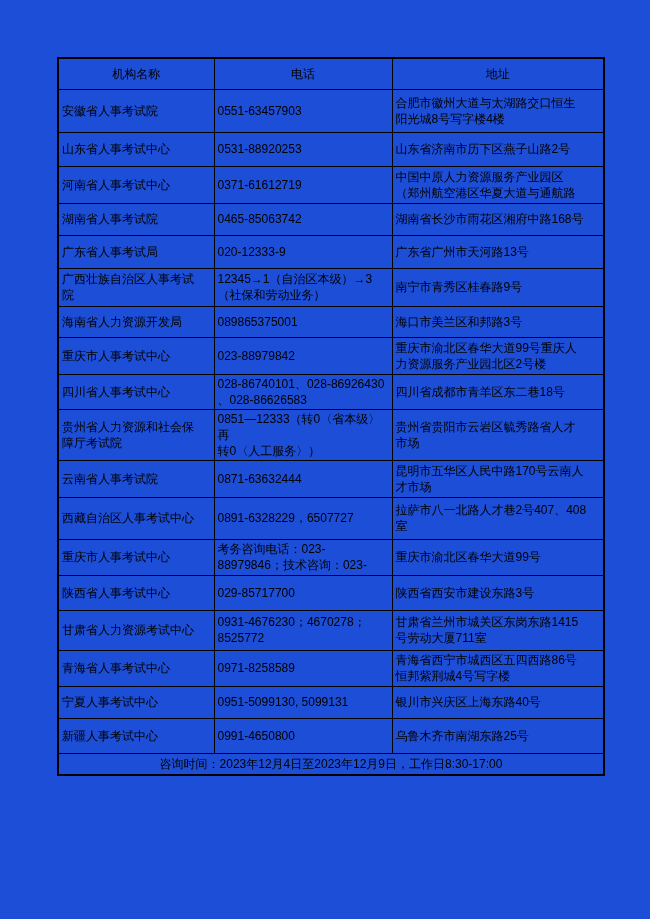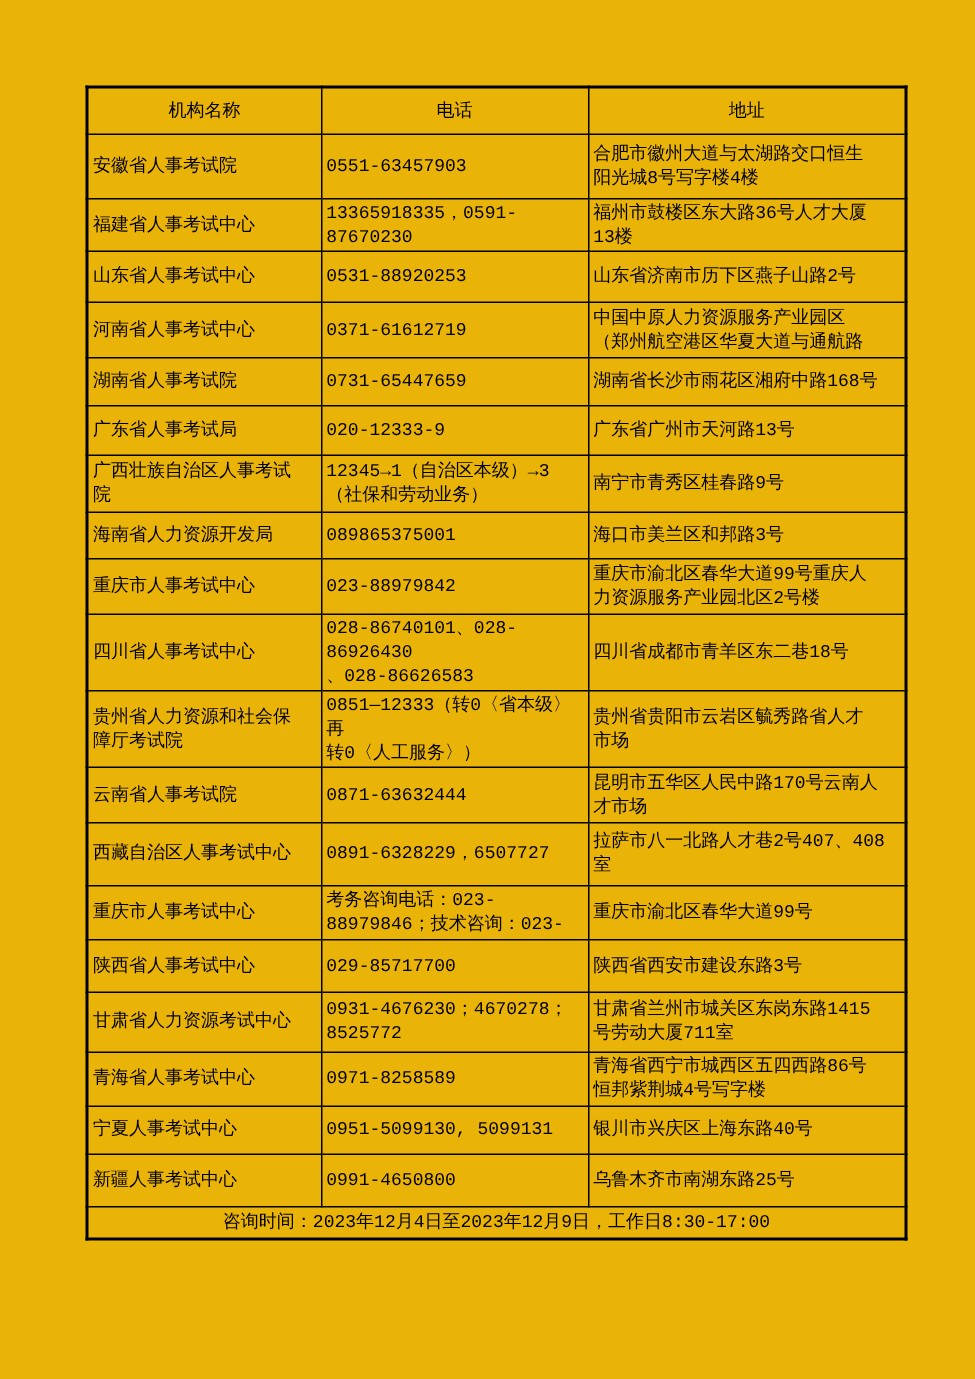--- a/index.html
+++ b/index.html
@@ -4,22 +4,22 @@
 <style>
   html, body {
     margin: 0;
     padding: 0;
     background: #ffffff;
   }
   .page {
     position: relative;
     width: 650px;
     height: 919px;
-    background: #eab308;
-    font-family: Liberation Mono, monospace;
+    background: #1d4ed8;
+    font-family: Liberation Sans, sans-serif;
     color: #000000;
   }
   table.contact-table {
     position: absolute;
     left: 57px;
     top: 57px;
     width: 546px;
     border-collapse: collapse;
     table-layout: fixed;
     border: 2px solid #000000;
@@ -59,40 +59,34 @@
         <th>地址</th>
       </tr>
     </thead>
     <tbody id="table-body">
         <tr style="height: 43px;">
     <td>安徽省人事考试院</td>
     <td>0551-63457903</td>
     <td>合肥市徽州大道与太湖路交口恒生
 阳光城8号写字楼4楼</td>
   </tr>
-        <tr style="height: 35px;">
-    <td>福建省人事考试中心</td>
-    <td>13365918335，0591-87670230</td>
-    <td>福州市鼓楼区东大路36号人才大厦
-13楼</td>
-  </tr>
         <tr style="height: 34px;">
     <td>山东省人事考试中心</td>
     <td>0531-88920253</td>
     <td>山东省济南市历下区燕子山路2号</td>
   </tr>
         <tr style="height: 37px;">
     <td>河南省人事考试中心</td>
     <td>0371-61612719</td>
     <td>中国中原人力资源服务产业园区
 （郑州航空港区华夏大道与通航路</td>
   </tr>
         <tr style="height: 32px;">
     <td>湖南省人事考试院</td>
-    <td>0731-65447659</td>
+    <td>0465-85063742</td>
     <td>湖南省长沙市雨花区湘府中路168号</td>
   </tr>
         <tr style="height: 33px;">
     <td>广东省人事考试局</td>
     <td>020-12333-9</td>
     <td>广东省广州市天河路13号</td>
   </tr>
         <tr style="height: 38px;">
     <td>广西壮族自治区人事考试
 院</td>

